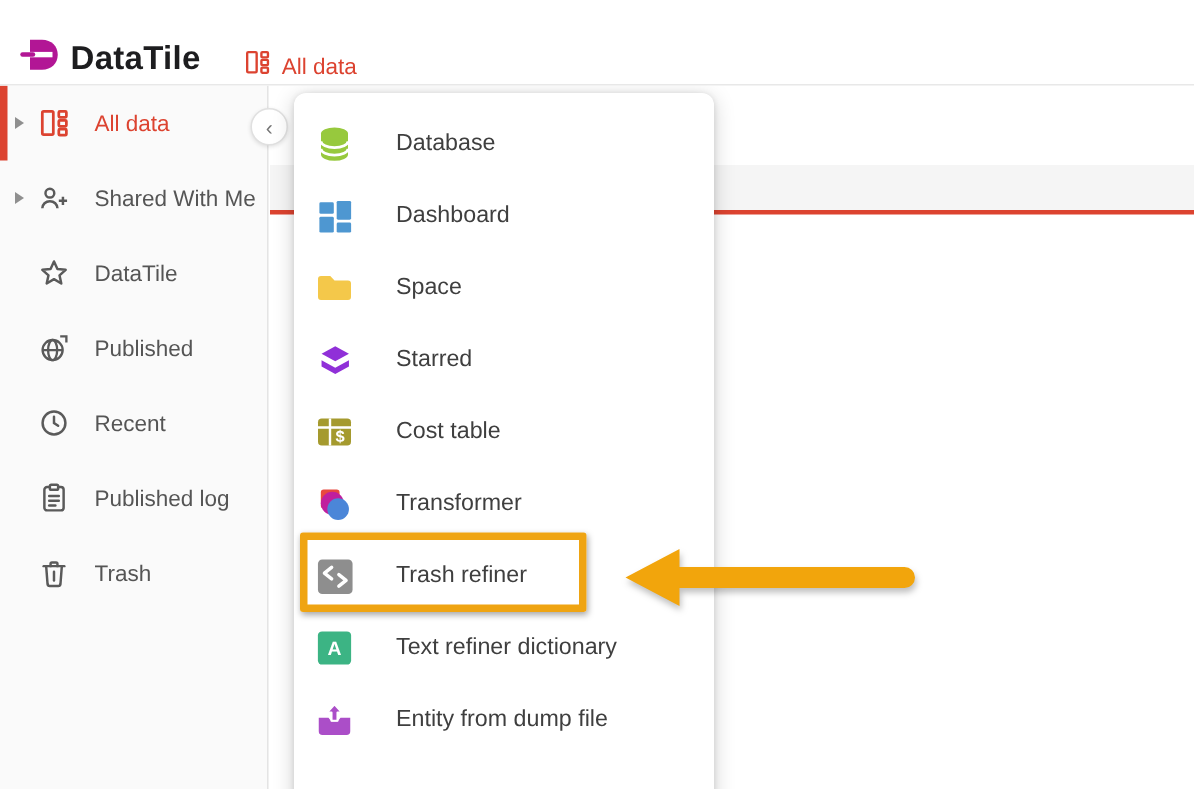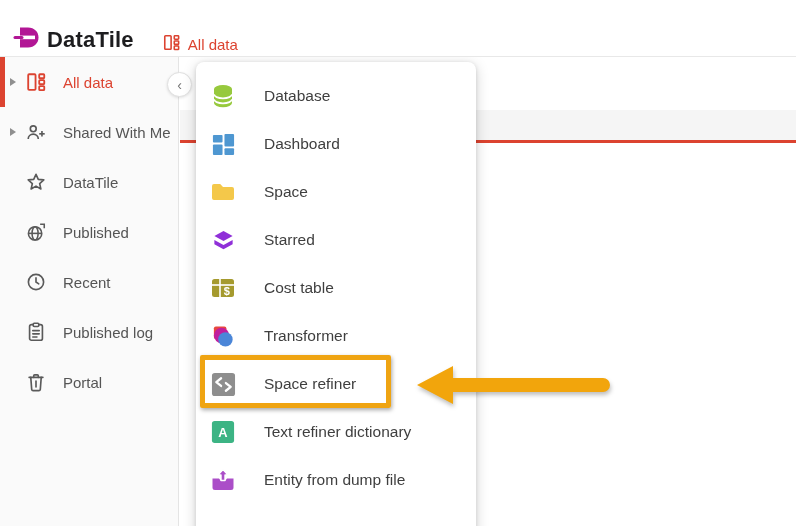--- a/index.html
+++ b/index.html
@@ -205,21 +205,21 @@
   <div class="sb-item">
     <span class="caret hidden"></span>
     <span class="sb-icon">
       <svg width="22" height="22" viewBox="0 0 24 24" fill="none" stroke="#5a5a5a" stroke-width="1.8" stroke-linecap="round">
         <line x1="4.5" y1="7" x2="19.5" y2="7"></line>
         <path d="M9.5 7 V5.3 a1 1 0 0 1 1 -1 h3 a1 1 0 0 1 1 1 V7"></path>
         <path d="M6.3 7 l1 13 a1.6 1.6 0 0 0 1.6 1.4 h6.2 a1.6 1.6 0 0 0 1.6 -1.4 l1 -13"></path>
         <line x1="12" y1="11" x2="12" y2="17.5"></line>
       </svg>
     </span>
-    <span class="sb-label">Portal</span>
+    <span class="sb-label">Trash</span>
   </div>
 </div>
 
 <div class="collapse-btn">
   <span>‹</span>
 </div>
 
 <div class="content-graybar"></div>
 <div class="content-redline"></div>
 <div class="peek-blob"></div>
@@ -293,21 +293,21 @@
   </div>
 
   <div class="menu-item">
     <span class="mi-icon">
       <svg width="25" height="25" viewBox="0 0 26 26">
         <rect x="1" y="1" width="24" height="24" rx="3" fill="#8E8E8E"></rect>
         <path d="M10.5 6.5 L5.5 10.5 L10.5 14.5" fill="none" stroke="#fff" stroke-width="2.4" stroke-linecap="round" stroke-linejoin="round"></path>
         <path d="M15.5 11.5 L20.5 15.5 L15.5 19.5" fill="none" stroke="#fff" stroke-width="2.4" stroke-linecap="round" stroke-linejoin="round"></path>
       </svg>
     </span>
-    <span class="mi-label">Space refiner</span>
+    <span class="mi-label">Trash refiner</span>
   </div>
 
   <div class="menu-item">
     <span class="mi-icon">
       <svg width="24" height="24" viewBox="0 0 26 26">
         <rect x="1" y="1" width="24" height="24" rx="3" fill="#3CB484"></rect>
         <text x="13" y="18.2" font-family="Liberation Sans, sans-serif" font-size="14" font-weight="bold" fill="#fff" text-anchor="middle">A</text>
       </svg>
     </span>
     <span class="mi-label">Text refiner dictionary</span>

